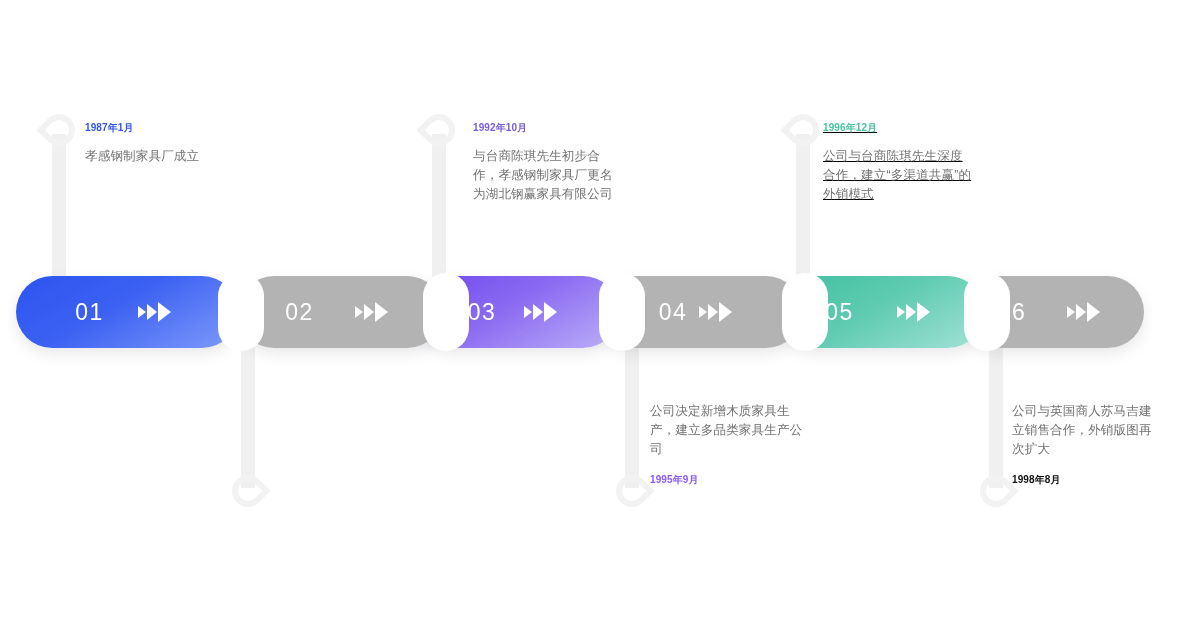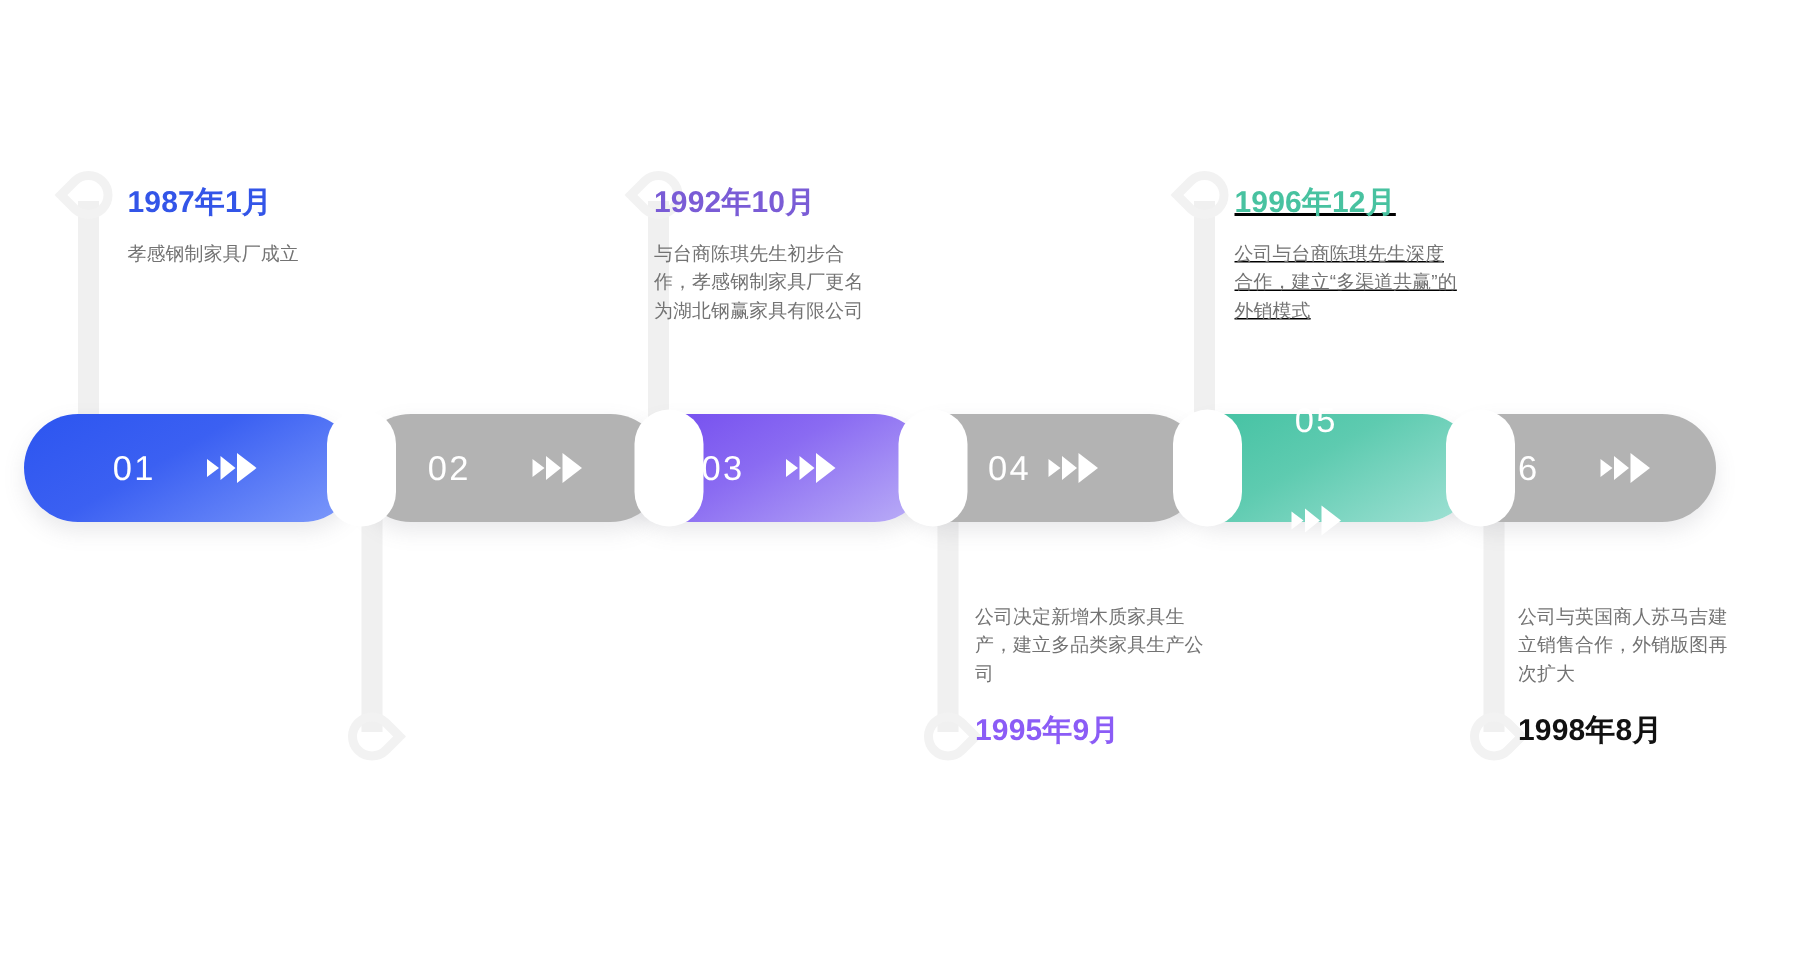--- a/index.html
+++ b/index.html
@@ -54,21 +54,21 @@
   .pin.up   .pin-ring { border-radius: 50% 50% 50% 0; transform: rotate(45deg); }
   .pin.down .pin-ring { border-radius: 50% 0 50% 50%; transform: rotate(45deg); }
 
   
   .callout {
     position: absolute;
     z-index: 3;
     width: 160px;
   }
   .callout-date {
-    font-size: 20px;
+    font-size: 10px;
     font-weight: bold;
     letter-spacing: 0.1px;
     white-space: nowrap;
   }
   .callout-desc {
     font-size: 12.6px;
     line-height: 19px;
     color: #737373;
     letter-spacing: 0.1px;
   }
@@ -156,21 +156,21 @@
   </div>
   <div class="callout above" style="left:85px; top:121px; width:175px;">
     <div class="callout-date" style="color: rgb(51, 85, 232);">1987年1月</div>
     <div class="callout-desc">孝感钢制家具厂成立</div>
   </div>
 
   <div class="connector up" style="left:432px; top:134px; height:148px;"></div>
   <div class="pin up" style="left:423px; top:114px;">
     <div class="pin-ring"></div>
   </div>
-  <div class="callout above" style="left:436px; top:121px; width:150px;">
+  <div class="callout above" style="left:473px; top:121px; width:150px;">
     <div class="callout-date" style="color: rgb(122, 92, 214);">1992年10月</div>
     <div class="callout-desc">与台商陈琪先生初步合作，孝感钢制家具厂更名为湖北钢赢家具有限公司</div>
   </div>
 
   <div class="connector up" style="left:796px; top:134px; height:148px;"></div>
   <div class="pin up" style="left:787px; top:114px;">
     <div class="pin-ring"></div>
   </div>
   <div class="callout above" style="left:823px; top:121px; width:150px;text-decoration:underline;">
     <div class="callout-date" style="color: rgb(72, 194, 160);">1996年12月</div>
@@ -227,21 +227,21 @@
           <i class="tri t1"></i>
             <i class="tri t2"></i>
             <i class="tri t3"></i>
         </span>
       </div>
     </div>
 
     <div class="seg" style="left:779px; width:205px; z-index:12;">
       <div class="seg-body" style="background:linear-gradient(150deg,#3fc0a0 0%,#5ecbb0 45%,#a3e2d6 100%);"></div>
       <div class="seg-notch"></div>
-      <div class="seg-content" style="gap:43px;flex-direction:column;">
+      <div class="seg-content" style="gap:43px;">
         <span class="seg-num">05</span>
         <span class="arrows">
           <i class="tri t1"></i>
             <i class="tri t2"></i>
             <i class="tri t3"></i>
         </span>
       </div>
     </div>
 
     <div class="seg" style="left:962px; width:182px; z-index:11;">

